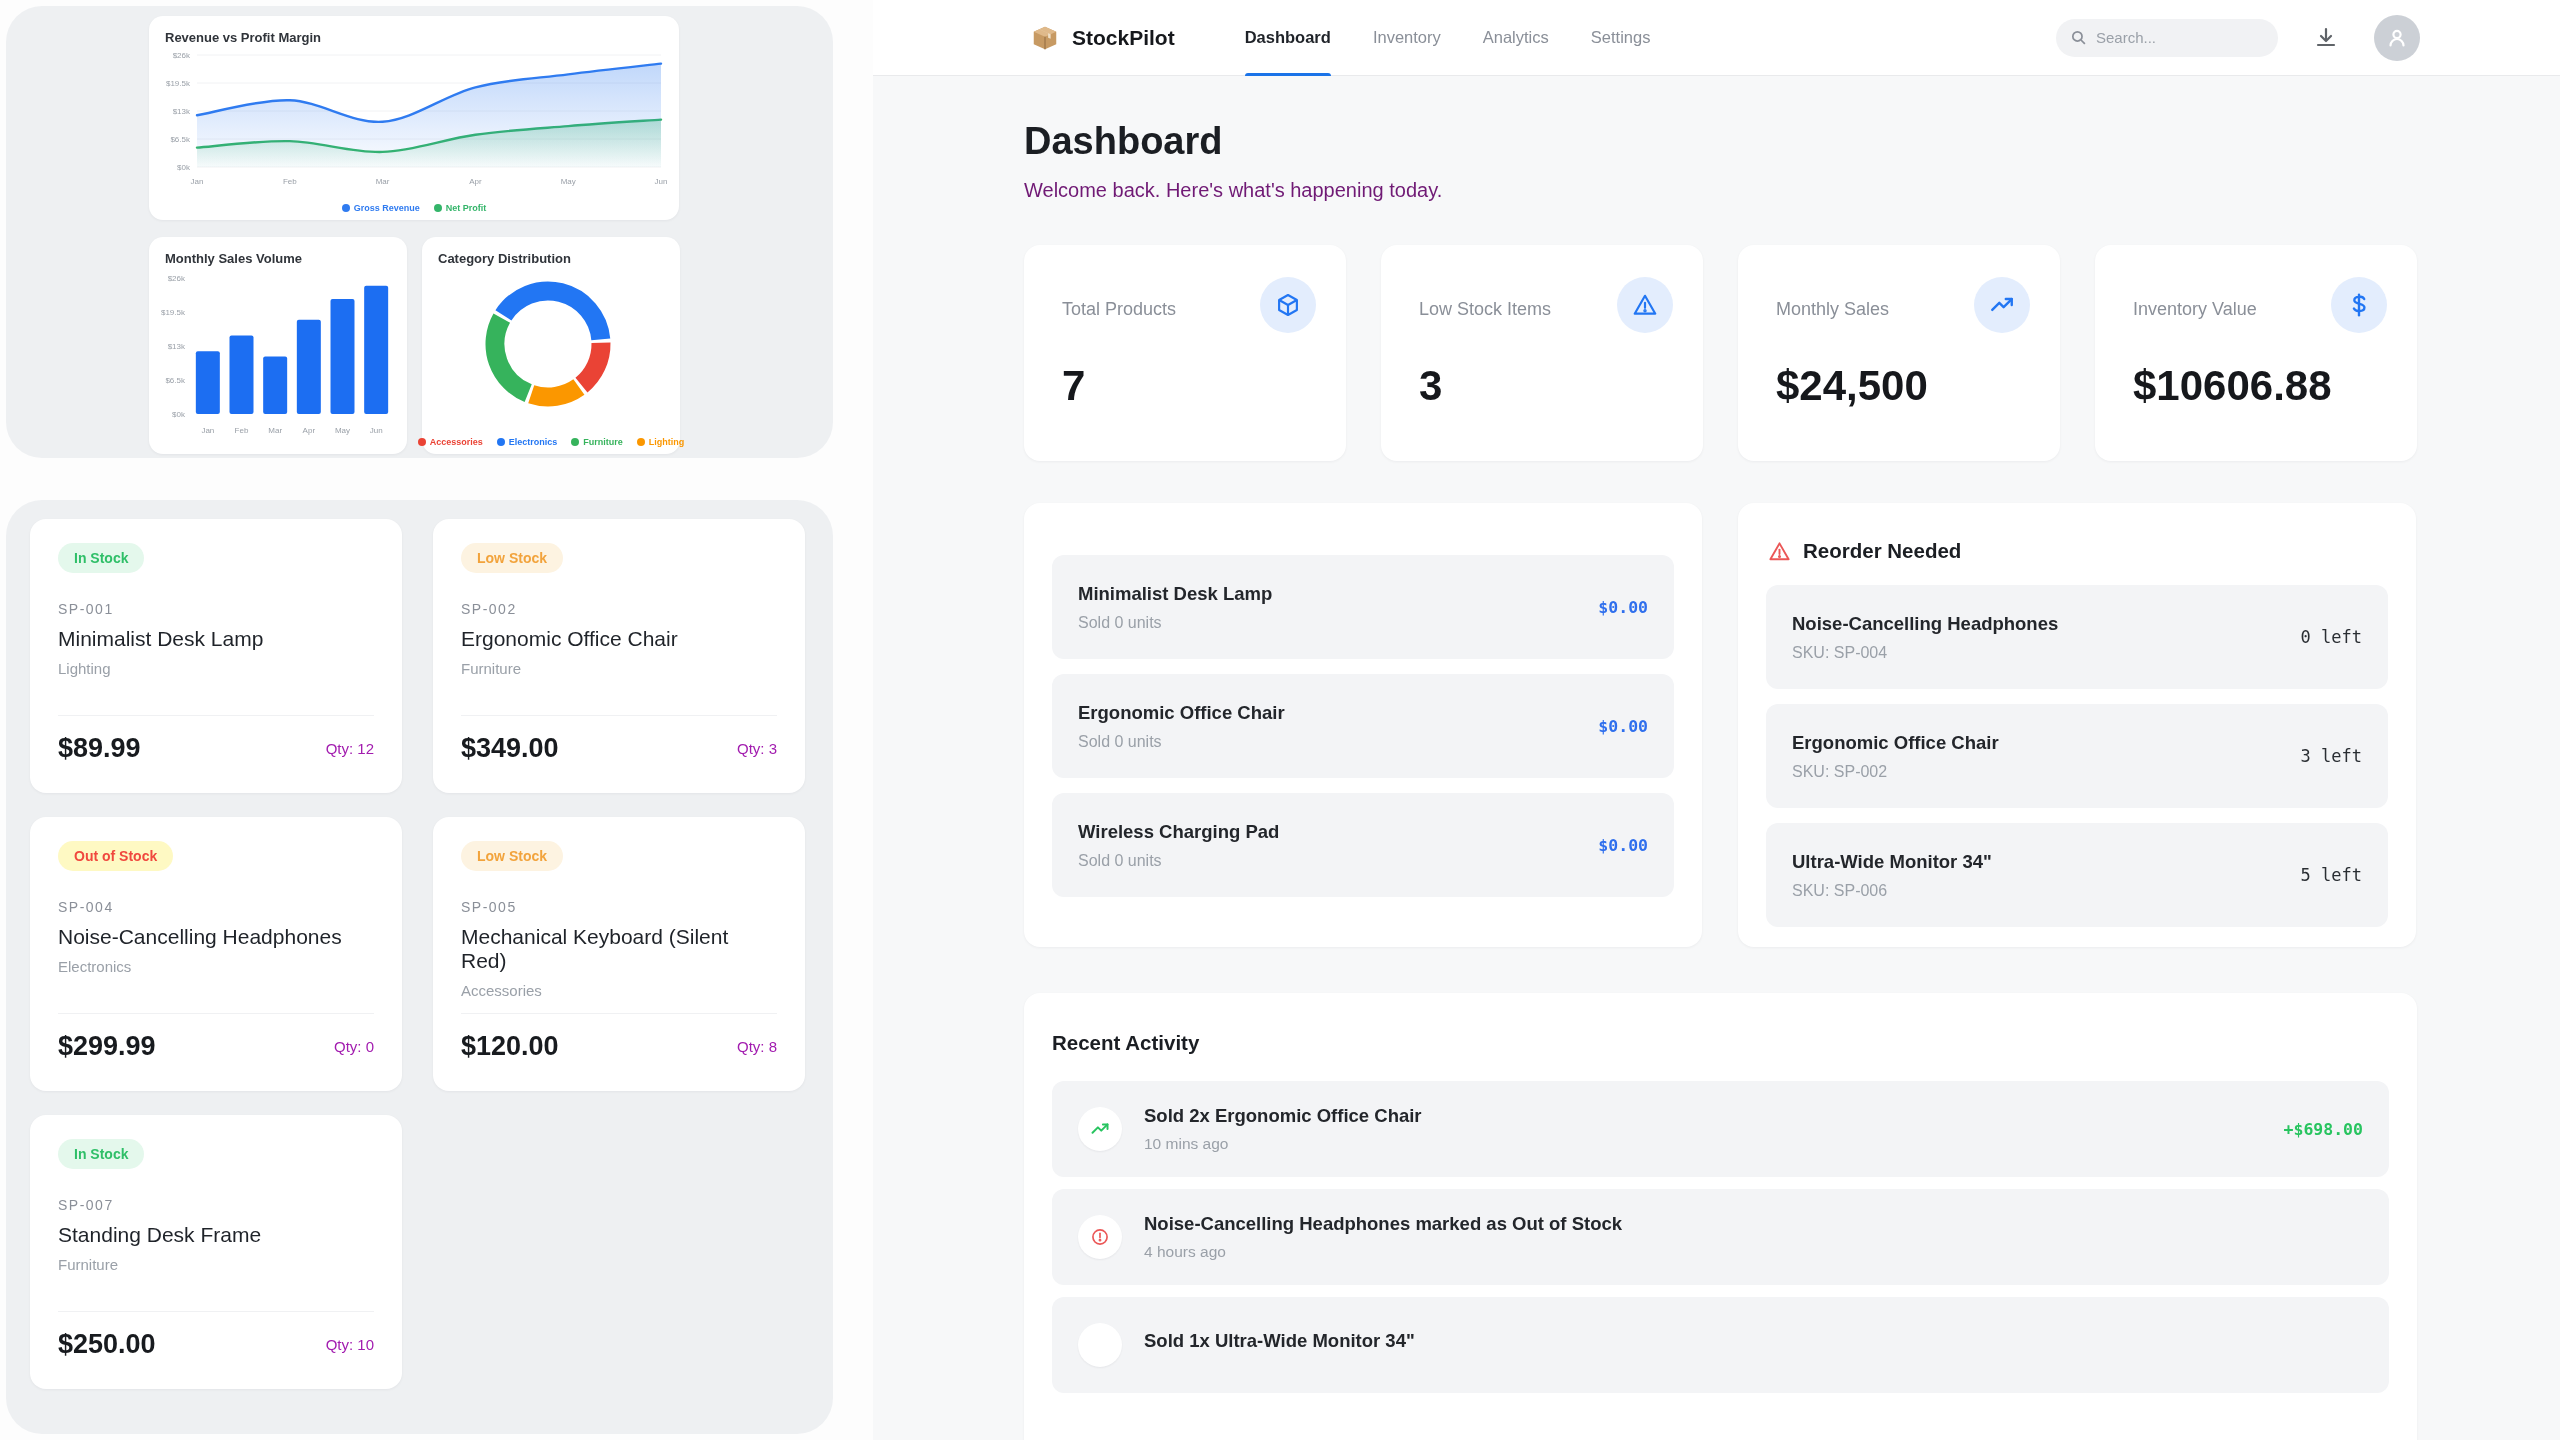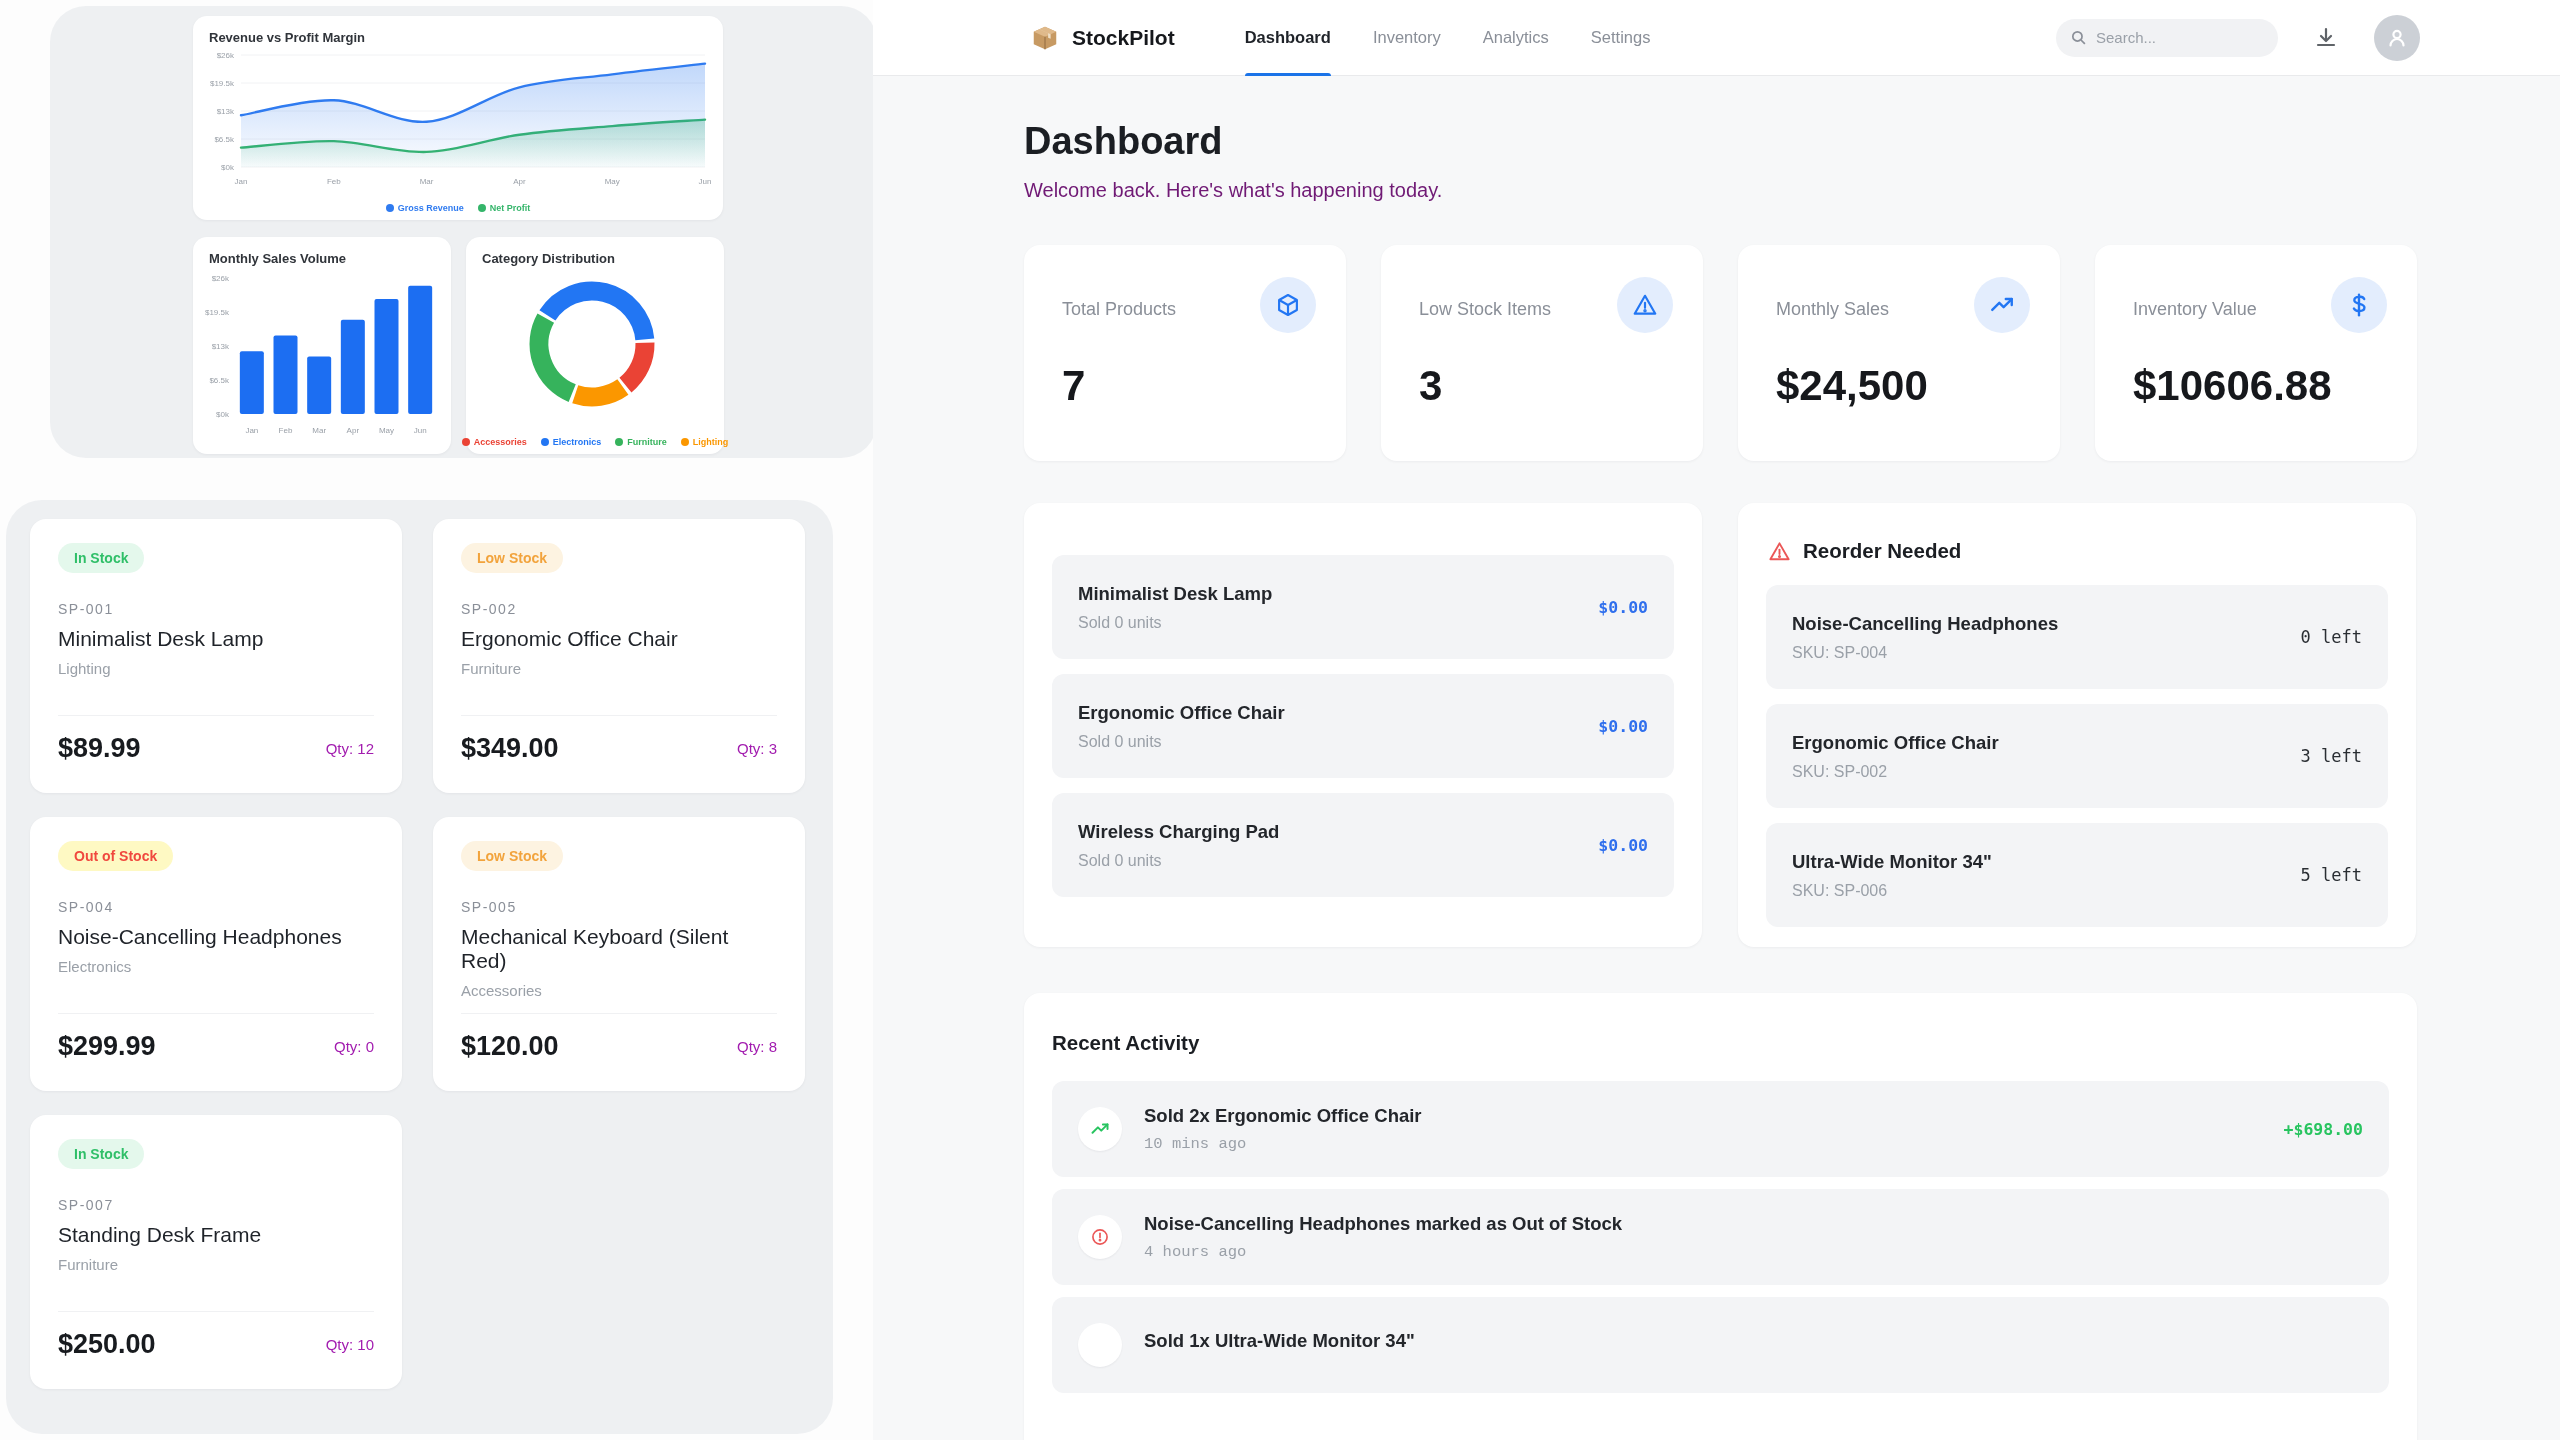--- a/index.html
+++ b/index.html
@@ -3,21 +3,21 @@
 <meta charset="utf-8">
 <style>
   * { margin:0; padding:0; box-sizing:border-box; }
   html,body { width:2560px; height:1440px; overflow:hidden; background:#fdfdfd;
     font-family:"Liberation Sans","DejaVu Sans",sans-serif; color:#1f2329; }
   .mono { font-family:"DejaVu Sans Mono",monospace; }
 
   
   .left-wrap { position:absolute; left:0; top:0; width:840px; height:1440px; }
   .charts-panel { position:absolute; left:6px; top:6px; width:827px; height:452px;
-    background:#eef0f2; border-radius:36px;margin-left:44px; }
+    background:#eef0f2; border-radius:36px; }
   .chart-card { position:absolute; background:#fff; border-radius:14px;
     box-shadow:0 1px 3px rgba(16,24,40,.05); }
   #card-revenue { left:143px; top:10px; width:530px; height:204px; }
   #card-bars    { left:143px; top:231px; width:258px; height:217px; }
   #card-donut   { left:416px; top:231px; width:258px; height:217px; }
   .chart-title { font-size:13px; font-weight:bold; color:#30343a; padding:14px 0 0 16px; }
   .legend-row { position:absolute; left:0; right:0; bottom:7px; display:flex;
     justify-content:center; gap:14px; align-items:center; }
   .legend-item { display:flex; align-items:center; gap:4px; font-size:9px; font-weight:bold; }
   .legend-dot { width:8px; height:8px; border-radius:50%; display:inline-block; }
@@ -89,21 +89,21 @@
 
   .activity { margin-top:46px; width:1393px; height:560px; background:#fff;
     border-radius:16px; box-shadow:0 1px 3px rgba(16,24,40,.05); padding:32px 28px; }
   .act-rows { margin-top:26px; display:flex; flex-direction:column; gap:12px; }
   .act-row { height:96px; background:#f3f4f6; border-radius:12px; padding:0 26px;
     display:flex; align-items:center; }
   .act-ico { width:44px; height:44px; border-radius:50%; background:#fff;
     box-shadow:0 1px 2px rgba(16,24,40,.06); display:flex; align-items:center;
     justify-content:center; margin-right:22px; flex:none; }
   .act-text { font-size:18.5px; color:#23262b; font-weight:bold; }
-  .act-time { font-size:15.5px; color:#9aa0a8; margin-top:8px;font-family:Liberation Mono, monospace; }
+  .act-time { font-size:15.5px; color:#9aa0a8; margin-top:8px; }
   .act-amount { margin-left:auto; font-size:16.5px; font-weight:bold; color:#27c45f; }
 
   svg { display:block; }
 </style>
 </head>
 <body>
 
 <div class="left-wrap">
 
   <div class="charts-panel">

